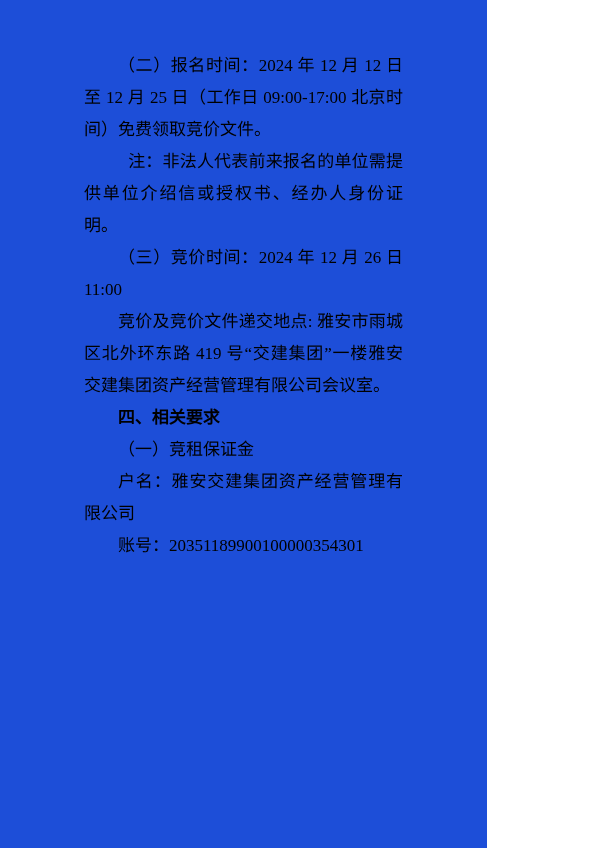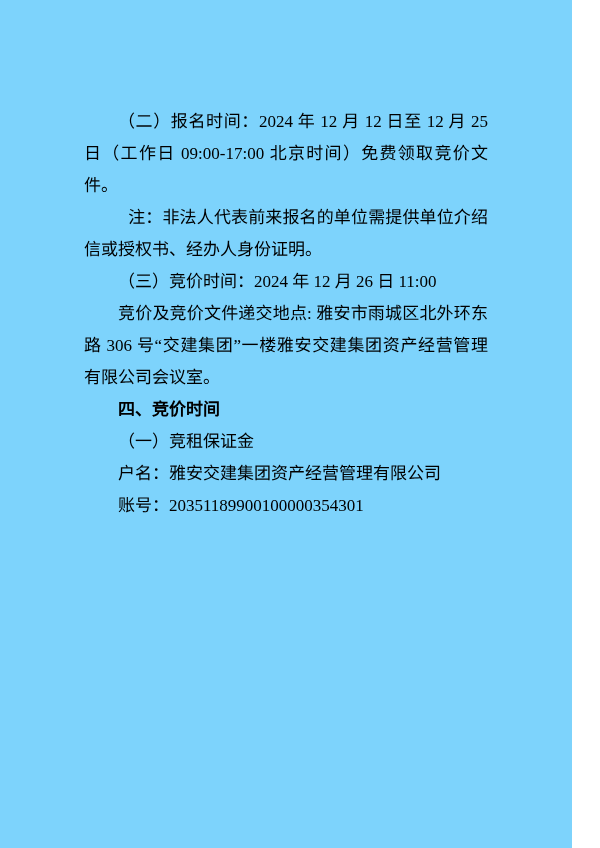--- a/index.html
+++ b/index.html
@@ -3,24 +3,24 @@
 <meta charset="utf-8">
 <style>
   html, body {
     margin: 0;
     padding: 0;
     background: #ffffff;
   }
   .page {
     position: relative;
     box-sizing: border-box;
-    width: 572px;
+    width: 487px;
     height: 848px;
-    background: #7dd3fc;
-    padding: 106px 84px 0 84px;
+    background: #1d4ed8;
+    padding: 50px 84px 0 84px;
     font-family: "Liberation Serif", "DejaVu Serif", serif;
     font-size: 17px;
     line-height: 32px;
     color: #000000;
     overflow: hidden;
   }
   .page p {
     margin: 0;
     text-align: justify;
     text-justify: inter-ideograph;
@@ -47,23 +47,23 @@
 <body>
 
 <div class="page">
   <p class="indent-2">（二）报名时间：2024 年 12 月 12 日至 12 月 25 日（工作日 09:00-17:00 北京时间）免费领取竞价文件。</p>
 
 
   <p class="note-para">注：非法人代表前来报名的单位需提供单位介绍信或授权书、经办人身份证明。</p>
 
   <p class="indent-2 single-line">（三）竞价时间：2024 年 12 月 26 日 11:00</p>
 
-  <p class="indent-2">竞价及竞价文件递交地点: 雅安市雨城区北外环东路 306 号“交建集团”一楼雅安交建集团资产经营管理有限公司会议室。</p>
+  <p class="indent-2">竞价及竞价文件递交地点: 雅安市雨城区北外环东路 419 号“交建集团”一楼雅安交建集团资产经营管理有限公司会议室。</p>
 
-  <p class="section-heading">四、竞价时间</p>
+  <p class="section-heading">四、相关要求</p>
 
   <p class="indent-2 single-line">（一）竞租保证金</p>
 
 
   <p class="indent-2 single-line">户名：雅安交建集团资产经营管理有限公司</p>
 
   <p class="indent-2 single-line">账号：20351189900100000354301</p>
 </div>
 
 </body></html>

